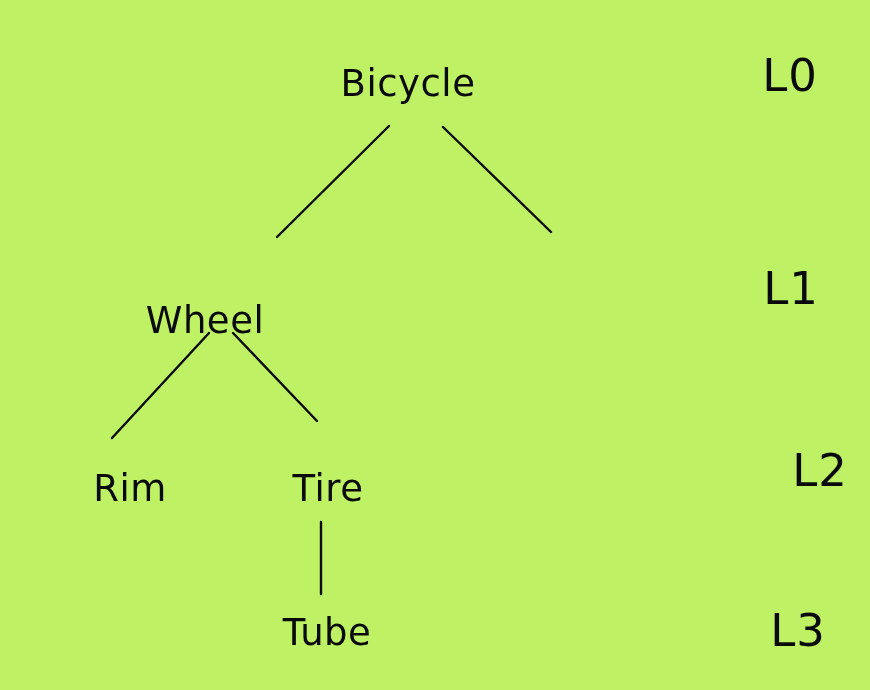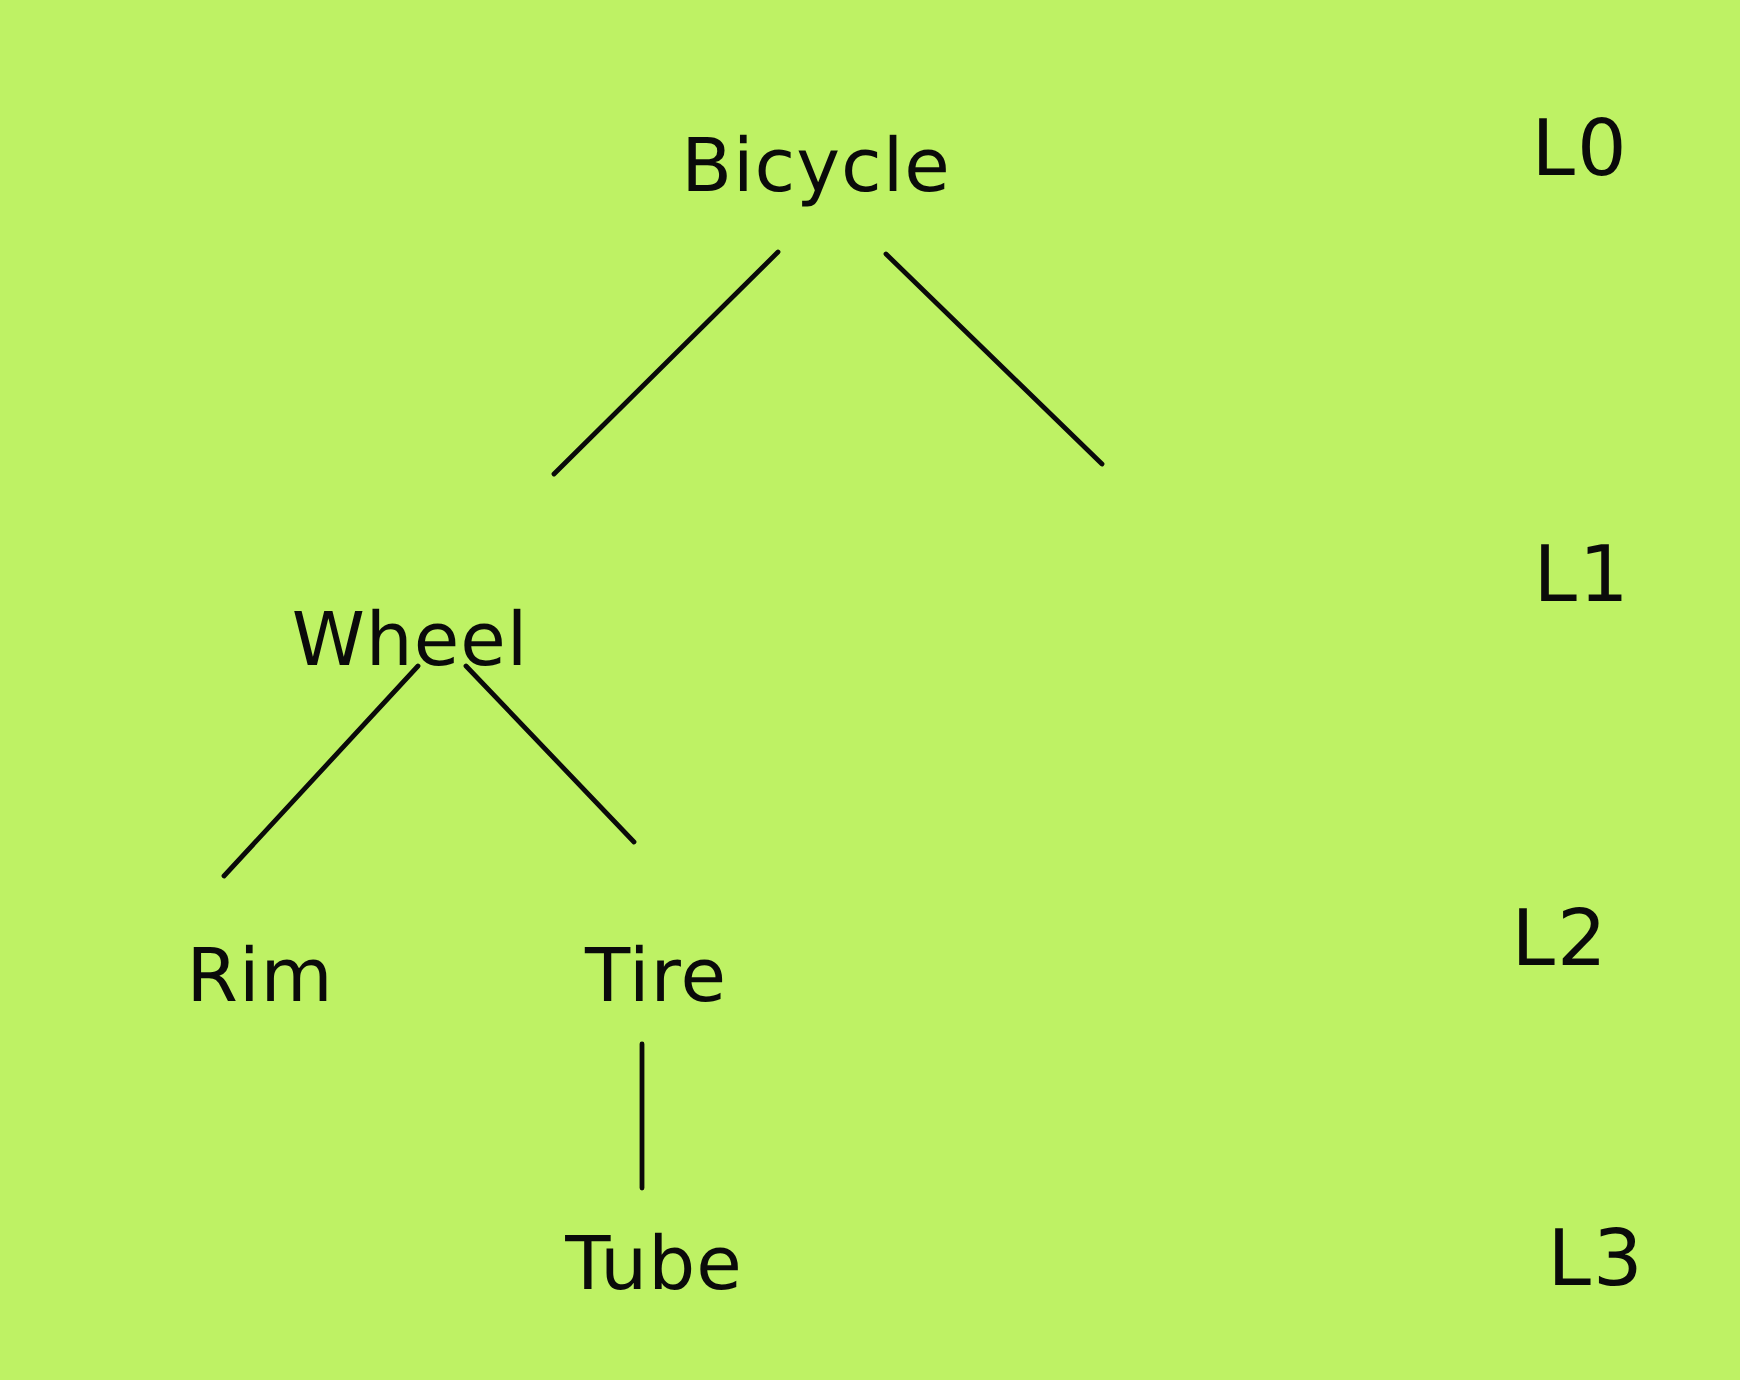--- a/index.html
+++ b/index.html
@@ -37,21 +37,21 @@
     font-weight: 400;
     letter-spacing: 0.5px;
     line-height: 1;
   }
   .level-label {
     position: absolute;
     transform: translate(-50%, -50%);
     white-space: nowrap;
     color: #0a0a0a;
     font-family: "DejaVu Sans", sans-serif;
-    font-size: 39px;
+    font-size: 45px;
     font-weight: 400;
     letter-spacing: 1px;
     line-height: 1;
   }
 </style>
 </head>
 <body>
 
 <div id="canvas">
 
@@ -64,16 +64,16 @@
   </svg>
 
   <div class="node-label" style="left:408px; top:83px;">Bicycle</div>
   <div class="node-label" style="left:205px; top:280px;margin-top:40px;">Wheel</div>
   <div class="node-label" style="left:130px; top:488px;">Rim</div>
   <div class="node-label" style="left:328px; top:488px;">Tire</div>
   <div class="node-label" style="left:327px; top:632px;">Tube</div>
 
   <div class="level-label" style="left:790px; top:75px;">L0</div>
   <div class="level-label" style="left:791px; top:288px;">L1</div>
-  <div class="level-label" style="left:780px; top:470px;">L2</div>
+  <div class="level-label" style="left:820px; top:470px;">L2</div>
   <div class="level-label" style="left:798px; top:630px;">L3</div>
 
 </div>
 
 </body></html>

